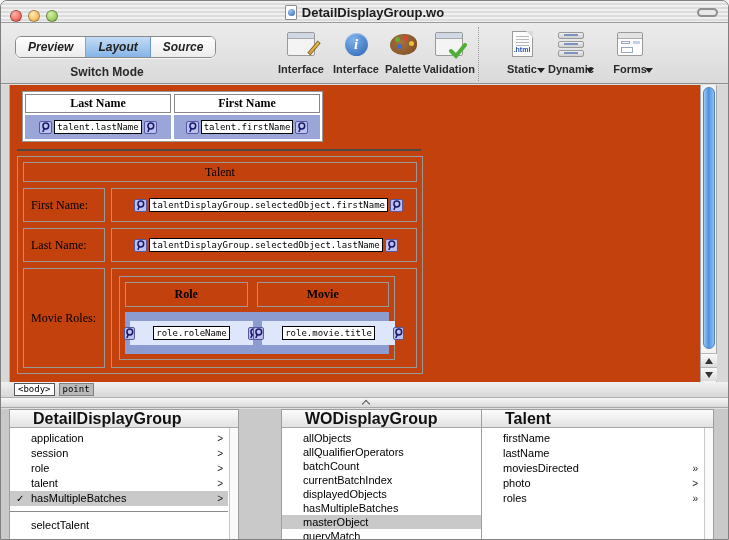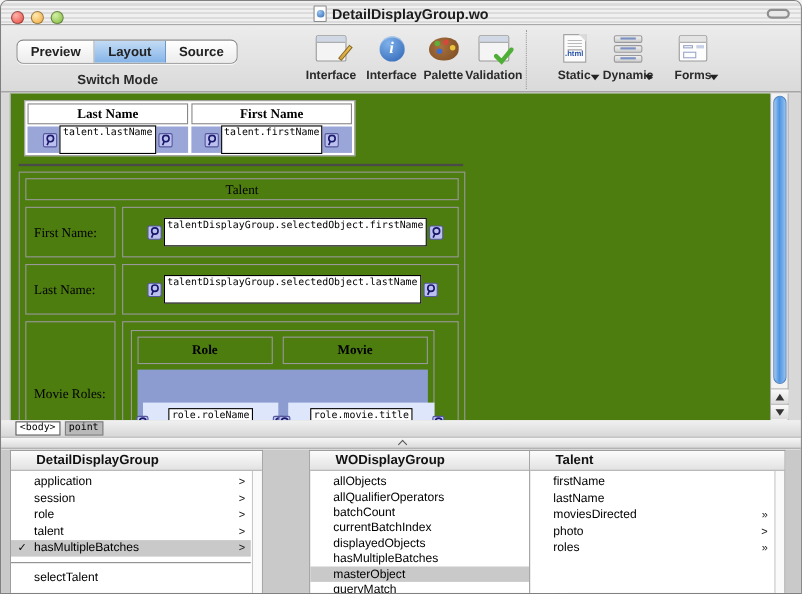--- a/index.html
+++ b/index.html
@@ -32,21 +32,21 @@
   .toolbar{
     position:absolute;left:0;top:22px;right:0;height:61px;
     background:linear-gradient(#ececec,#dadada);
     border-bottom:1px solid #8e8e8e;
   }
   .seg-ctrl{
     position:absolute;left:14px;top:13px;display:flex;
     border:1px solid #8a8a8a;border-radius:6px;background:#fdfdfd;overflow:hidden;
     height:22px;box-shadow:0 1px 0 rgba(255,255,255,.7);
   }
-  .seg{padding:0 12px;font-size:12px;font-weight:bold;color:#222;line-height:20px;border-right:1px solid #a0a0a0;background:linear-gradient(#ffffff,#ececec);}
+  .seg{padding:0 12px;font-size:12px;font-weight:bold;color:#222;line-height:20px;border-right:1px solid #a0a0a0;background:linear-gradient(#ffffff,#ececec);font-style:italic;}
   .seg:last-child{border-right:none;}
   .seg.selected{background:linear-gradient(#c4dcf5,#85b4e8);border-right:1px solid #6b98cf;}
   .mode-label{position:absolute;left:14px;top:42px;width:184px;text-align:center;font-size:12px;font-weight:bold;color:#2a2a2a;}
   .tool{position:absolute;top:5px;width:74px;text-align:center;}
   .tool .glyphbox{height:32px;display:flex;align-items:center;justify-content:center;}
   .tool .tlabel{font-size:11px;font-weight:bold;color:#2a2a2a;margin-top:3px;}
   .t-interface{left:263px;} .t-inspector{left:318px;} .t-palette{left:365px;} .t-validation{left:411px;}
   .t-static{left:484px;} .t-dynamic{left:533px;} .t-forms{left:592px;}
   .tool-sep{position:absolute;left:477px;top:4px;height:54px;border-left:1px dotted #9a9a9a;}
   .inspector-circle{width:23px;height:23px;border-radius:50%;background:radial-gradient(circle at 35% 28%,#7fb2ea,#2b62b4);
@@ -70,66 +70,66 @@
     display:flex;align-items:center;justify-content:center;}
   .stack .btn i{display:block;width:14px;height:2px;background:#7d92c3;}
   .forms-win{position:relative;width:26px;height:24px;background:#fdfdfd;border:1px solid #9a9a9a;border-radius:2px;}
   .forms-win::before{content:"";position:absolute;left:0;top:0;right:0;height:5px;background:#e3e3e3;border-bottom:1px solid #ababab;}
   .forms-win .f1{position:absolute;left:3px;top:8px;width:9px;height:3px;border:1px solid #9aa6c8;}
   .forms-win .f2{position:absolute;left:15px;top:8px;width:7px;height:3px;background:#c7d0e6;}
   .forms-win .f3{position:absolute;left:3px;top:14px;width:12px;height:6px;border:1px solid #9aa6c8;}
   .drop-tri{position:absolute;right:14px;bottom:2px;width:0;height:0;border-left:4px solid transparent;border-right:4px solid transparent;border-top:5px solid #222;}
   
   .canvas{position:absolute;left:0;top:84px;right:0;height:297px;background:#d8d8d8;}
-  .canvas-white{position:absolute;left:8px;top:0;width:691px;height:297px;background:#4d7c0f;border-left:1px solid #aaa;overflow:hidden;}
+  .canvas-white{position:absolute;left:8px;top:0;width:691px;height:297px;background:#c2410c;border-left:1px solid #aaa;overflow:hidden;}
   .vscroll{position:absolute;left:699px;top:0;width:17px;height:297px;background:#f3f3f3;border-left:1px solid #a8a8a8;border-right:1px solid #a8a8a8;}
   .vthumb{position:absolute;left:2px;top:2px;width:12px;height:262px;border-radius:6px;
     background:linear-gradient(90deg,#9cc8f5,#4e93e0 45%,#8fc0f2);border:1px solid #5584c0;}
   .sb-btn{position:absolute;left:0;width:16px;height:14px;background:linear-gradient(#fafafa,#dcdcdc);border-top:1px solid #b5b5b5;display:flex;align-items:center;justify-content:center;}
   .sb-up{top:268px;} .sb-down{top:282px;}
   .tri-up{width:0;height:0;border-left:4px solid transparent;border-right:4px solid transparent;border-bottom:6px solid #333;}
   .tri-down{width:0;height:0;border-left:4px solid transparent;border-right:4px solid transparent;border-top:6px solid #333;}
   
   .serif{font-family:"Liberation Serif",serif;}
   .list-table{position:absolute;left:12px;top:6px;border:1px solid #999;background:#fff;padding:2px;}
   .list-head{display:flex;gap:3px;margin-bottom:2px;}
   .list-head .hcell{width:146px;height:19px;border:1px solid #888;font-weight:bold;font-size:12px;text-align:center;line-height:17px;}
   .list-bind{display:flex;gap:3px;}
   .bind-cell{width:146px;height:24px;background:#9aa5d8;display:flex;align-items:center;justify-content:center;gap:2px;}
   .bind-chip{width:13px;height:13px;background:#bcc0ee;border:1px solid #55589e;border-radius:2px;display:inline-flex;align-items:center;justify-content:center;}
-  .bind-text{height:26px;background:#fff;border:1px solid #000;font-family:"DejaVu Sans Mono",monospace;font-size:9px;line-height:12px;padding:0 2px;white-space:nowrap;}
+  .bind-text{height:14px;background:#fff;border:1px solid #000;font-family:"DejaVu Sans Mono",monospace;font-size:9px;line-height:12px;padding:0 2px;white-space:nowrap;}
   .canvas-hr{position:absolute;left:7px;top:64px;width:404px;border-top:2px solid #4a4a4a;}
   .form-table{position:absolute;left:7px;top:71px;width:406px;border:1px solid #999;padding:5px;display:flex;flex-direction:column;gap:6px;}
   .f-title{height:20px;border:1px solid #999;font-size:12px;text-align:center;line-height:18px;}
   .f-row{display:flex;gap:6px;}
   .f-label{width:82px;border:1px solid #999;font-size:12px;display:flex;align-items:center;padding-left:7px;}
   .f-field{flex:1;border:1px solid #999;display:flex;align-items:center;gap:2px;padding:9px 6px 9px 22px;}
   .mr-field{flex:1;border:1px solid #999;padding:7px;}
   .mr-table{border:1px solid #999;width:276px;padding:5px;display:flex;flex-direction:column;gap:5px;}
   .mr-head{display:flex;gap:9px;}
   .mr-head .hcell{height:25px;border:1px solid #999;font-weight:bold;font-size:12px;text-align:center;line-height:23px;}
   .mr-head .hcell.c1{width:123px;} .mr-head .hcell.c2{width:133px;}
   .mr-rep{background:#8c9bd0;display:flex;gap:9px;padding:9px 5px;}
-  .mr-cell{background:#dde6fa;display:flex;align-items:center;justify-content:center;gap:18px;padding:5px 2px;margin-top:21px;}
+  .mr-cell{background:#dde6fa;display:flex;align-items:center;justify-content:center;gap:18px;padding:5px 2px;}
   .mr-cell.c1{width:123px;} .mr-cell.c2{width:133px;}
   
   .pathbar{position:absolute;left:0;top:381px;right:0;height:16px;background:linear-gradient(#f1f1f1,#d7d7d7);
     border-bottom:1px solid #b0b0b0;display:flex;align-items:center;gap:4px;padding-left:13px;}
   .ptag{font-family:"DejaVu Sans Mono",monospace;font-size:9px;line-height:11px;padding:0 3px;border:1px solid #555;}
   .ptag.t0{background:#fff;}
   .ptag.t1{background:#b9b9b9;border-color:#808080;}
   
   .split{position:absolute;left:0;top:397px;right:0;height:10px;background:linear-gradient(#f7f7f7,#dadada);border-bottom:1px solid #a8a8a8;}
   .split .caret{position:absolute;left:362px;top:3px;width:6px;height:6px;border-left:1px solid #555;border-top:1px solid #555;transform:rotate(45deg);}
   
   .browser{position:absolute;left:0;top:408px;right:0;bottom:0;background:#c9c9c9;}
   .bcol{position:absolute;top:0;bottom:0;background:#fff;border:1px solid #9e9e9e;border-bottom:none;}
   .bcol1{left:8px;width:230px;} .bcol2{left:241px;width:236px;margin-left:39px;} .bcol3{left:480px;width:233px;}
   .bhead{height:18px;background:linear-gradient(#fcfcfc,#e2e2e2);border-bottom:1px solid #a8a8a8;
-    font-size:12px;font-weight:bold;color:#111;line-height:17px;padding-left:23px;}
+    font-size:16px;font-weight:bold;color:#111;line-height:17px;padding-left:23px;}
   .bbody{position:relative;height:calc(100% - 18px);padding-top:3px;overflow:hidden;}
   .bstrip{position:absolute;right:0;top:0;bottom:0;width:9px;background:#fafafa;border-left:1px solid #c8c8c8;}
   .brow{position:relative;height:15px;line-height:15px;font-size:11px;color:#000;padding-left:21px;margin-right:10px;}
   .bcol2 .brow{height:14px;line-height:14px;}
   .brow.selected{background:#c9c9c9;}
   .brow .arrow{position:absolute;right:5px;top:0;font-size:10px;color:#222;}
   .brow .check{position:absolute;left:6px;top:0;font-size:10px;}
   .bsep{height:1px;background:#8a8a8a;margin:5px 10px 6px 0;}
 </style>
 </head>

